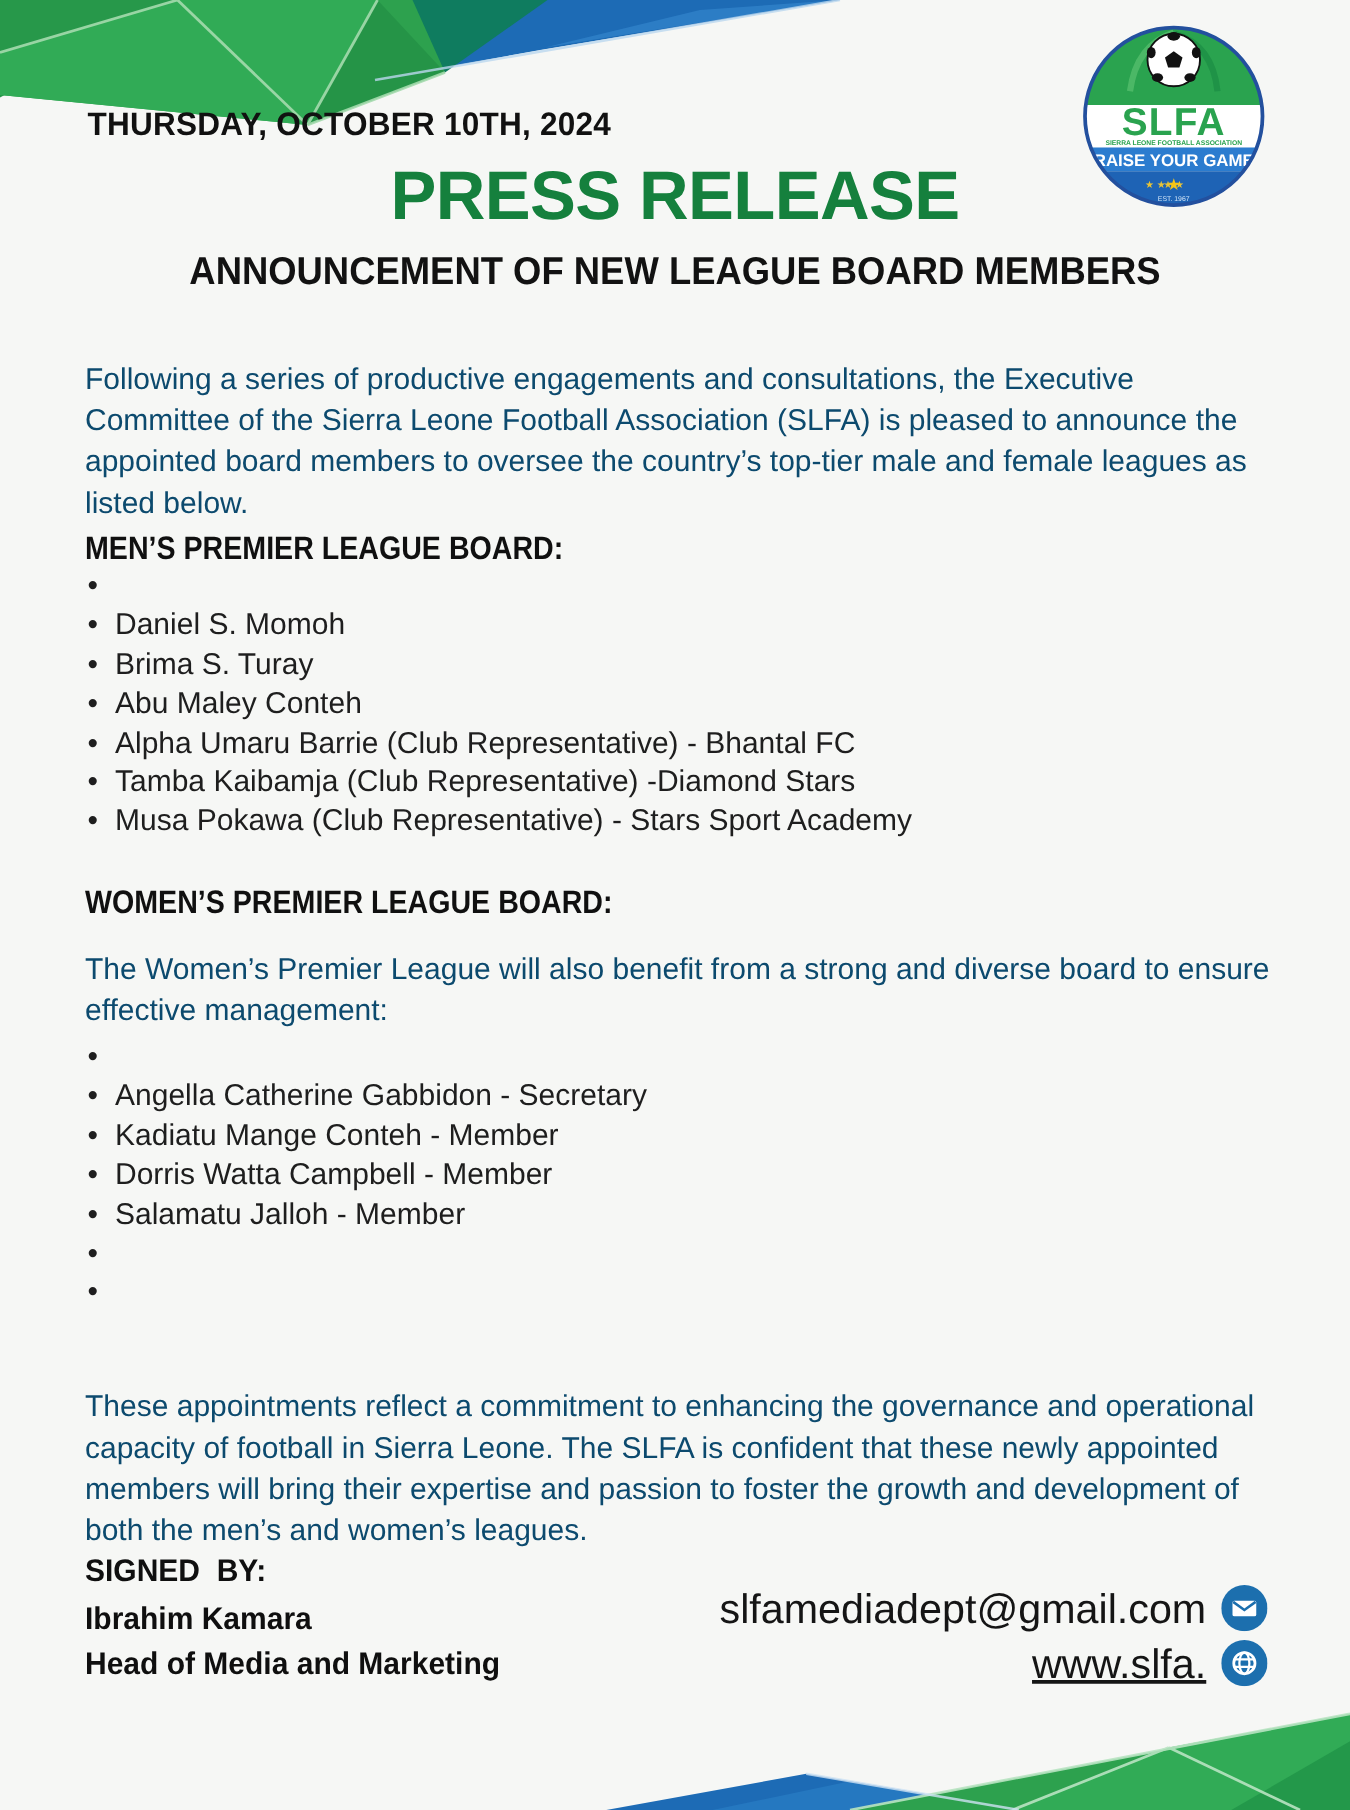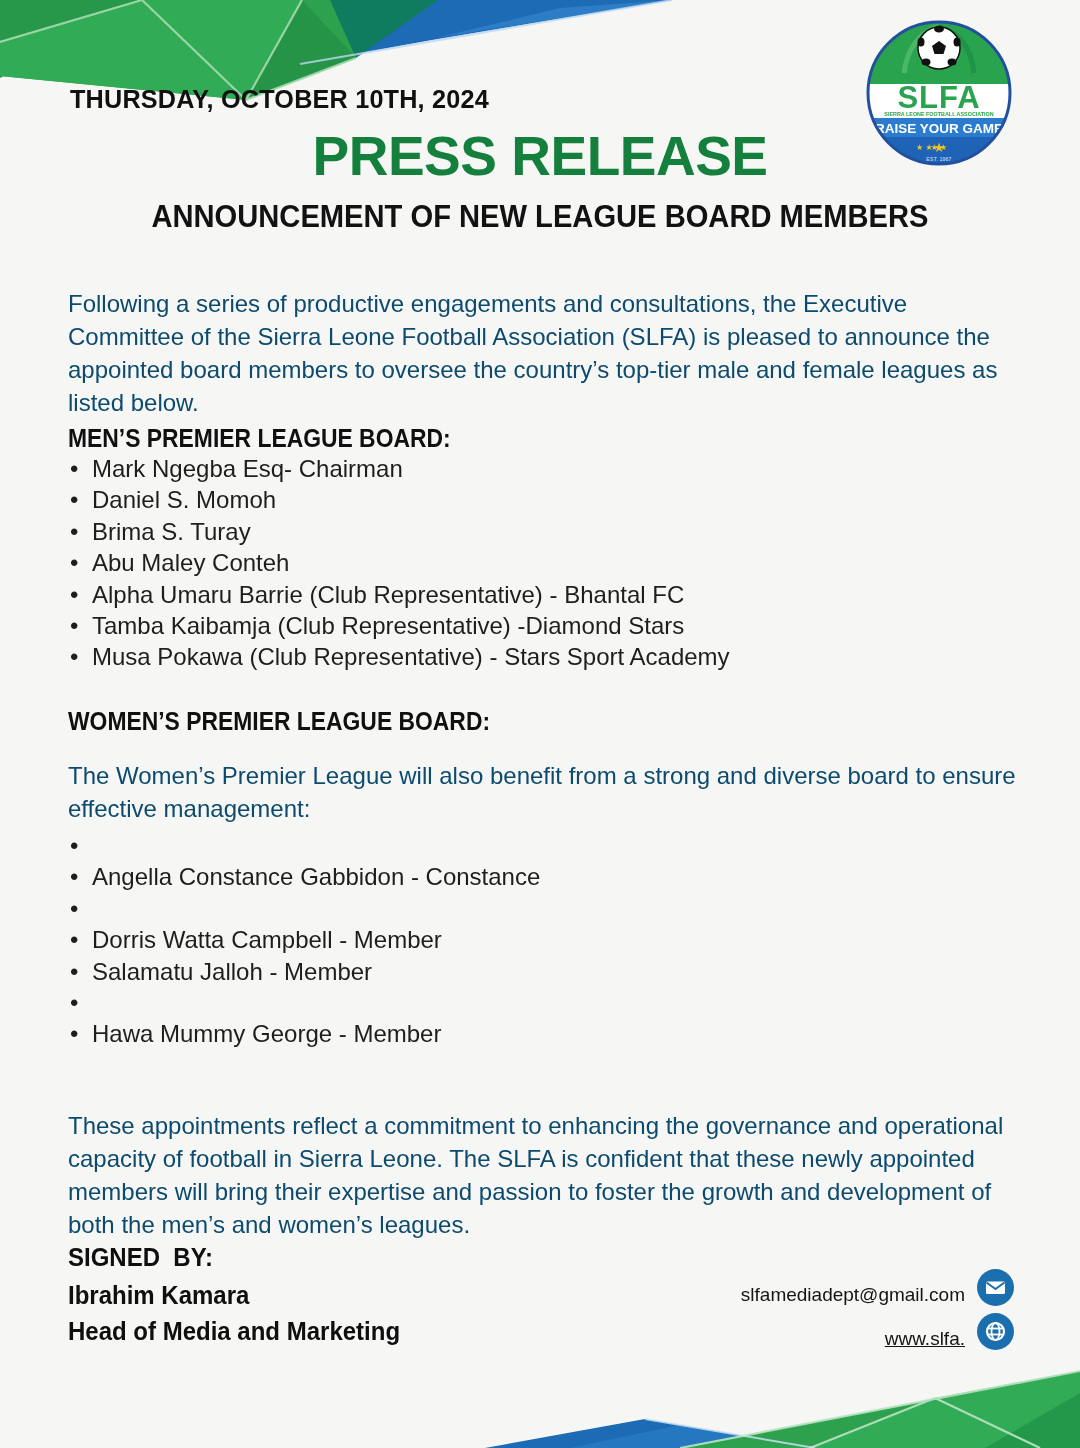--- a/index.html
+++ b/index.html
@@ -55,22 +55,22 @@
 
   .sig{
     position:absolute;left:68px;font-size:25px;font-weight:800;color:#0f0f0f;
     transform:scaleX(.96);transform-origin:left top;white-space:pre;
   }
   .sig-label{top:1243px;}
   .sig-name{top:1281px;}
   .sig-title{top:1317px;}
 
   .contact-row{
-    position:absolute;right:66px;height:38px;display:flex;align-items:flex-end;gap:12px;
-    font-size:19px;color:#151515;
+    position:absolute;right:66px;height:38px;display:flex;align-items:flex-start;gap:12px;
+    font-size:33px;color:#151515;
   }
   .contact-email{top:1268px;}
   .contact-web{top:1312px;text-decoration:underline;}
   .round-icon{width:37px;height:37px;flex:0 0 37px;}
 </style>
 </head>
 <body>
 
 <div class="page">
 
@@ -139,21 +139,20 @@
   <div class="date">THURSDAY, OCTOBER 10TH, 2024</div>
   <div class="title">PRESS RELEASE</div>
   <div class="subtitle">ANNOUNCEMENT OF NEW LEAGUE BOARD MEMBERS</div>
 
   <p class="bodytext intro">Following a series of productive engagements and consultations, the Executive Committee of the Sierra Leone Football Association (SLFA) is pleased to announce the appointed board members to oversee the country’s top-tier male and female leagues as listed below.</p>
 
   <div class="sec-head mens-head">MEN’S PREMIER LEAGUE BOARD:</div>
   <ul class="board mens-list">
     <li>
         <span class="bullet">•</span>
-        <span>Mark Ngegba Esq- Chairman</span>
       </li>
     <li>
         <span class="bullet">•</span>
         <span>Daniel S. Momoh</span>
       </li>
     <li>
         <span class="bullet">•</span>
         <span>Brima S. Turay</span>
       </li>
     <li>
@@ -175,39 +174,39 @@
   </ul>
 
   <div class="sec-head womens-head">WOMEN’S PREMIER LEAGUE BOARD:</div>
   <p class="bodytext womens-intro">The Women’s Premier League will also benefit from a strong and diverse board to ensure effective management:</p>
   <ul class="board womens-list">
     <li>
         <span class="bullet">•</span>
       </li>
     <li>
         <span class="bullet">•</span>
-        <span>Angella Constance Gabbidon - Constance</span>
-      </li>
-    <li>
-        <span class="bullet">•</span>
+        <span>Angella Catherine Gabbidon - Secretary</span>
+      </li>
+    <li>
+        <span class="bullet">•</span>
+        <span>Kadiatu Mange Conteh - Member</span>
       </li>
     <li>
         <span class="bullet">•</span>
         <span>Dorris Watta Campbell - Member</span>
       </li>
     <li>
         <span class="bullet">•</span>
         <span>Salamatu Jalloh - Member</span>
       </li>
     <li>
         <span class="bullet">•</span>
       </li>
     <li>
         <span class="bullet">•</span>
-        <span>Hawa Mummy George - Member</span>
       </li>
   </ul>
 
   <p class="bodytext closing">These appointments reflect a commitment to enhancing the governance and operational capacity of football in Sierra Leone. The SLFA is confident that these newly appointed members will bring their expertise and passion to foster the growth and development of both the men’s and women’s leagues.</p>
 
   <div class="sig sig-label">SIGNED  BY:</div>
   <div class="sig sig-name">Ibrahim Kamara</div>
   <div class="sig sig-title">Head of Media and Marketing</div>
 
   <div class="contact-row contact-email">

